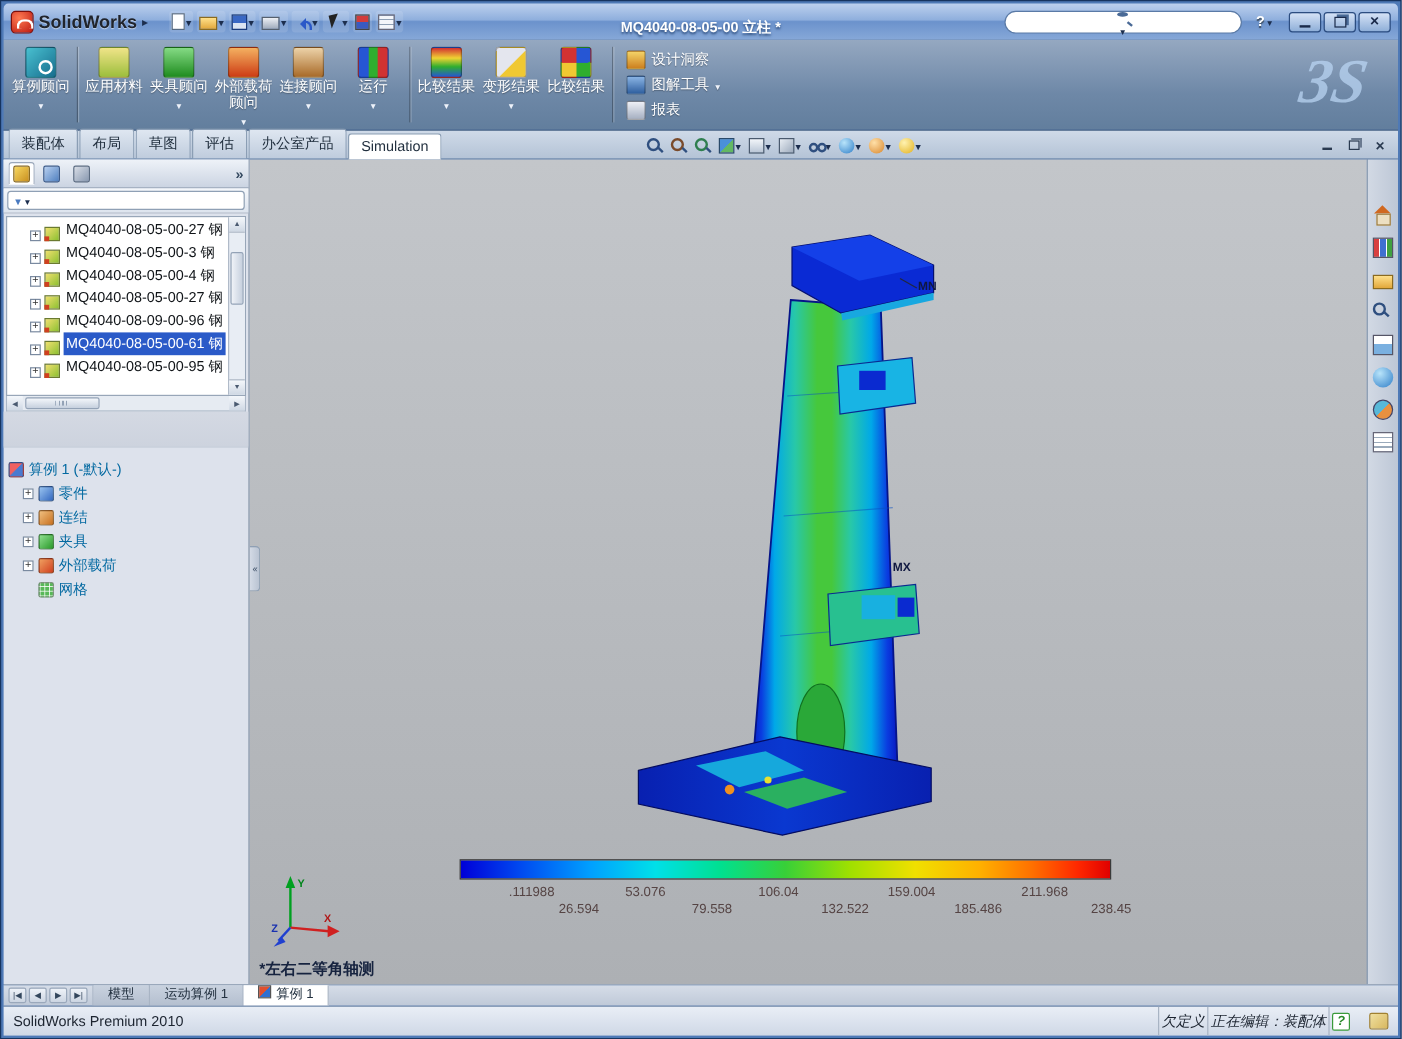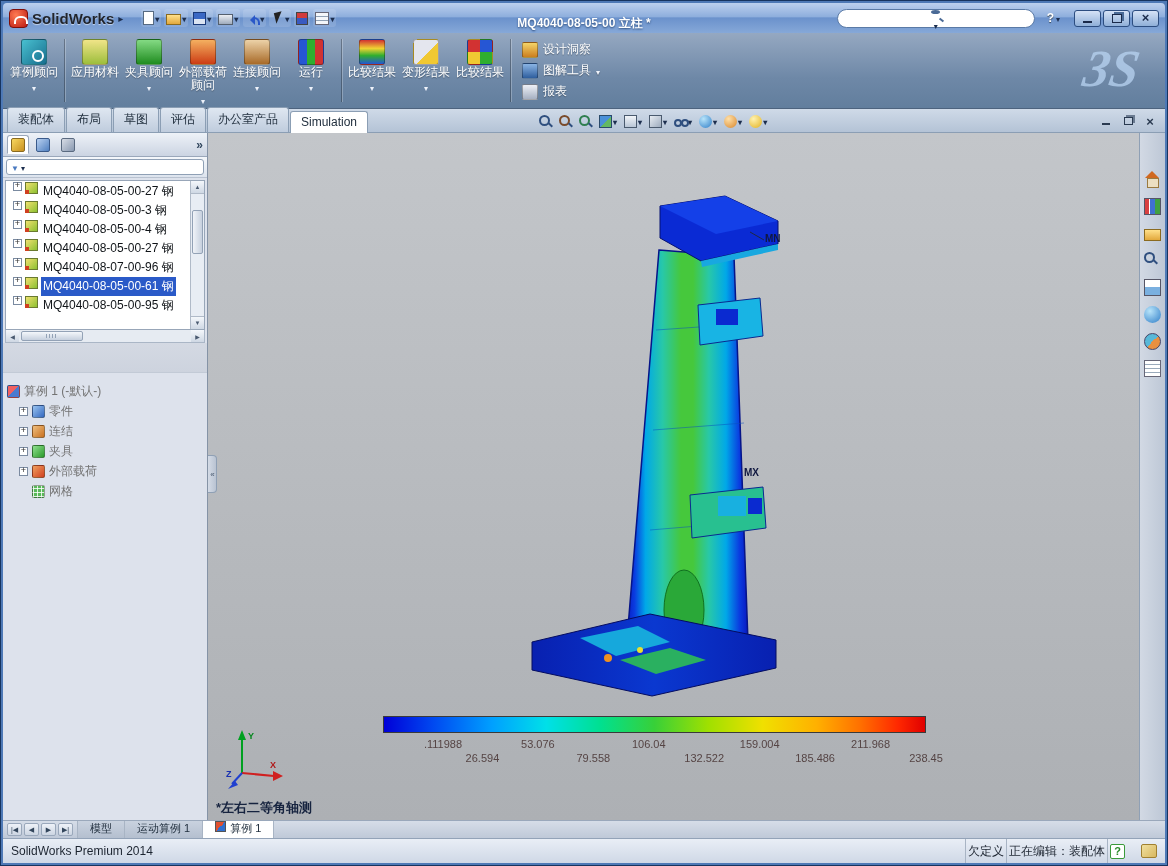--- a/index.html
+++ b/index.html
@@ -106,21 +106,21 @@
   .featuremanager-tab-icon{background:linear-gradient(135deg,#f8d860,#c89020);border:1px solid #8a6a20;}
   .propertymanager-tab-icon{background:linear-gradient(135deg,#b8d0f0,#5080c0);border:1px solid #3a5a8a;}
   .configurationmanager-tab-icon{background:linear-gradient(135deg,#d8dde6,#8898b0);border:1px solid #5a6a80;}
   .lp-chev{margin-left:auto;}
   .lp-chev::before{content:"\00BB";color:#33485f;font-weight:bold;}
   .lp-filter{height:21px;padding:2px 3px;border-bottom:1px solid #b9c2d0;background:linear-gradient(#f4f7fb,#dde4ee);}
   .filter-field{height:16px;border:1px solid #8fa0b5;border-radius:3px;background:#fff;display:flex;align-items:center;gap:2px;padding:0 4px;}
   .funnel::before{content:"\25BC";font-size:8px;color:#4a7ac0;}
   .lp-treebox{height:150px;margin:2px 2px 0;background:#fff;border:1px solid #98a6b8;display:flex;}
   .tree{flex:1;overflow:hidden;padding-top:1px;}
-  .trow{height:19px;display:flex;align-items:flex-start;gap:3px;padding-left:7px;white-space:nowrap;color:#101418;}
+  .trow{height:19px;display:flex;align-items:flex-end;gap:3px;padding-left:19px;white-space:nowrap;color:#101418;}
   .ebox{flex:none;width:9px;height:9px;border:1px solid #7a8aa0;background:#fff;font-size:9px;line-height:7px;text-align:center;color:#333;}
   .ebox::before{content:"+";display:block;margin-top:-1px;}
   .picon{flex:none;width:13px;height:12px;background:linear-gradient(135deg,#f0e070,#8cc030);border:1px solid #6a7a30;position:relative;}
   .picon::after{content:"";position:absolute;left:-1px;bottom:-1px;width:4px;height:4px;background:#d04020;}
   .tlabel{padding:1px 2px;}
   .trow.selected .tlabel{background:#2a5ac8;color:#fff;}
   .vscroll{width:14px;border-left:1px solid #b0bac8;background:#e8edf4;display:flex;flex-direction:column;}
   .vscroll .sarr{height:13px;text-align:center;font-size:6px;color:#4a5a70;line-height:13px;background:linear-gradient(#f4f7fb,#cfd8e4);border-bottom:1px solid #b0bac8;}
   .vscroll .sarr.dn{margin-top:auto;border-top:1px solid #b0bac8;border-bottom:none;}
   .vscroll .sarr.up::before{content:"\25B2";}
@@ -128,21 +128,21 @@
   .vthumb{height:44px;margin:16px 1px 0;background:linear-gradient(90deg,#f0f3f8,#c6d0de);border:1px solid #93a2b6;border-radius:2px;}
   .hscroll{height:13px;margin:0 2px;background:#e6ebf2;border:1px solid #aab6c6;border-top:none;display:flex;align-items:stretch;}
   .hscroll .harr{width:13px;font-size:6px;color:#4a5a70;display:flex;align-items:center;justify-content:center;background:linear-gradient(#f4f7fb,#cfd8e4);}
   .hscroll .harr.l::before{content:"\25C0";}
   .hscroll .harr.r::before{content:"\25B6";}
   .hscroll .harr.r{margin-left:auto;}
   .hthumb{width:62px;margin:1px 0 1px 2px;background:linear-gradient(#f4f7fb,#c6d0de);border:1px solid #93a2b6;border-radius:2px;position:relative;}
   .hthumb::after{content:"";position:absolute;left:24px;top:2px;bottom:2px;width:12px;background:repeating-linear-gradient(90deg,#93a2b6 0 1px,transparent 1px 3px);}
   .lp-gap{height:30px;border-bottom:1px solid #c2cad6;background:linear-gradient(#d4d9e3,#cdd3de);}
   .studytree{flex:1;padding:8px 2px 0 4px;}
-  .srow{height:20px;display:flex;align-items:center;gap:4px;color:#737373;white-space:nowrap;}
+  .srow{height:20px;display:flex;align-items:center;gap:4px;color:#0369a1;white-space:nowrap;}
   .st-kids .srow{margin-left:12px;}
   .sicon{flex:none;width:13px;height:13px;border:1px solid rgba(0,0,0,.35);border-radius:2px;}
   .si-study{background:linear-gradient(135deg,#f06060 50%,#4a7ad0 50%);}
   .si-parts{background:linear-gradient(135deg,#9ac4f0,#3468c0);}
   .si-connections{background:linear-gradient(135deg,#f0c080,#c87020);}
   .si-fixtures{background:linear-gradient(135deg,#90e090,#2a9a2a);}
   .si-loads{background:linear-gradient(135deg,#f0a060,#d04020);}
   .si-mesh{background:#58b858;background-image:repeating-linear-gradient(0deg,rgba(255,255,255,.8) 0 1px,transparent 1px 4px),repeating-linear-gradient(90deg,rgba(255,255,255,.8) 0 1px,transparent 1px 4px);}
 
   
@@ -180,21 +180,21 @@
   .nav-btn.next::before{content:"\25B6";}
   .nav-btn.last::before{content:"\25B6|";}
   .btabs{display:flex;align-items:stretch;}
   .btab{display:flex;align-items:flex-start;gap:4px;padding:0 12px;border-right:1px solid #a8b4c4;background:linear-gradient(#c9d2df,#b4bfcf);color:#22303f;white-space:nowrap;}
   .btab.active{background:#fff;}
   .btab-ic{width:11px;height:11px;background:linear-gradient(135deg,#e05030 50%,#3070d0 50%);border:1px solid #555;}
 
   
   .statusbar{position:absolute;left:3px;bottom:3px;right:3px;height:25px;background:linear-gradient(#e9eef6,#cfd8e6);border-top:1px solid #93a3b8;display:flex;align-items:center;padding:0 8px;color:#1c2430;}
   .sb-fill{flex:1;}
-  .sb-seg{display:flex;align-items:center;padding:0 2px;border-left:1px solid #a8b4c4;height:100%;}
+  .sb-seg{display:flex;align-items:center;padding:0 2px;border-left:1px solid #a8b4c4;height:100%;font-style:italic;}
   .sb-q{width:15px;height:15px;border:1px solid #3a9a3a;background:#fff;border-radius:2px;display:inline-flex;align-items:center;justify-content:center;}
   .sb-q::before{content:"?";color:#2a8a2a;font-weight:bold;font-size:11px;}
   .sb-tip{width:16px;height:14px;margin-left:14px;background:linear-gradient(135deg,#f0e0a0,#d8b860);border:1px solid #a08030;border-radius:2px;}
   .hidden{visibility:hidden;}
 </style>
 </head>
 <body>
 
 <div class="win">
 
@@ -419,21 +419,21 @@
     <span class="tlabel">MQ4040-08-05-00-4 钢</span>
   </div>
             <div class="trow">
     <span class="ebox"></span>
     <span class="picon"></span>
     <span class="tlabel">MQ4040-08-05-00-27 钢</span>
   </div>
             <div class="trow">
     <span class="ebox"></span>
     <span class="picon"></span>
-    <span class="tlabel">MQ4040-08-07-00-96 钢</span>
+    <span class="tlabel">MQ4040-08-09-00-96 钢</span>
   </div>
             <div class="trow selected">
     <span class="ebox"></span>
     <span class="picon"></span>
     <span class="tlabel">MQ4040-08-05-00-61 钢</span>
   </div>
             <div class="trow">
     <span class="ebox"></span>
     <span class="picon"></span>
     <span class="tlabel">MQ4040-08-05-00-95 钢</span>
@@ -614,21 +614,21 @@
     <span>运动算例 1</span>
   </div>
         <div class="btab active">
     <span class="btab-ic"></span>
     <span>算例 1</span>
   </div>
       </div>
   </div>
 
   <div class="statusbar">
-    <span>SolidWorks Premium 2014</span>
+    <span>SolidWorks Premium 2010</span>
     <span class="sb-fill"></span>
     <span class="sb-seg">欠定义</span>
     <span class="sb-seg">正在编辑：装配体</span>
     <span class="sb-seg">
         <span class="sb-q"></span>
       </span>
     <span class="sb-tip"></span>
   </div>
 
 </div>

